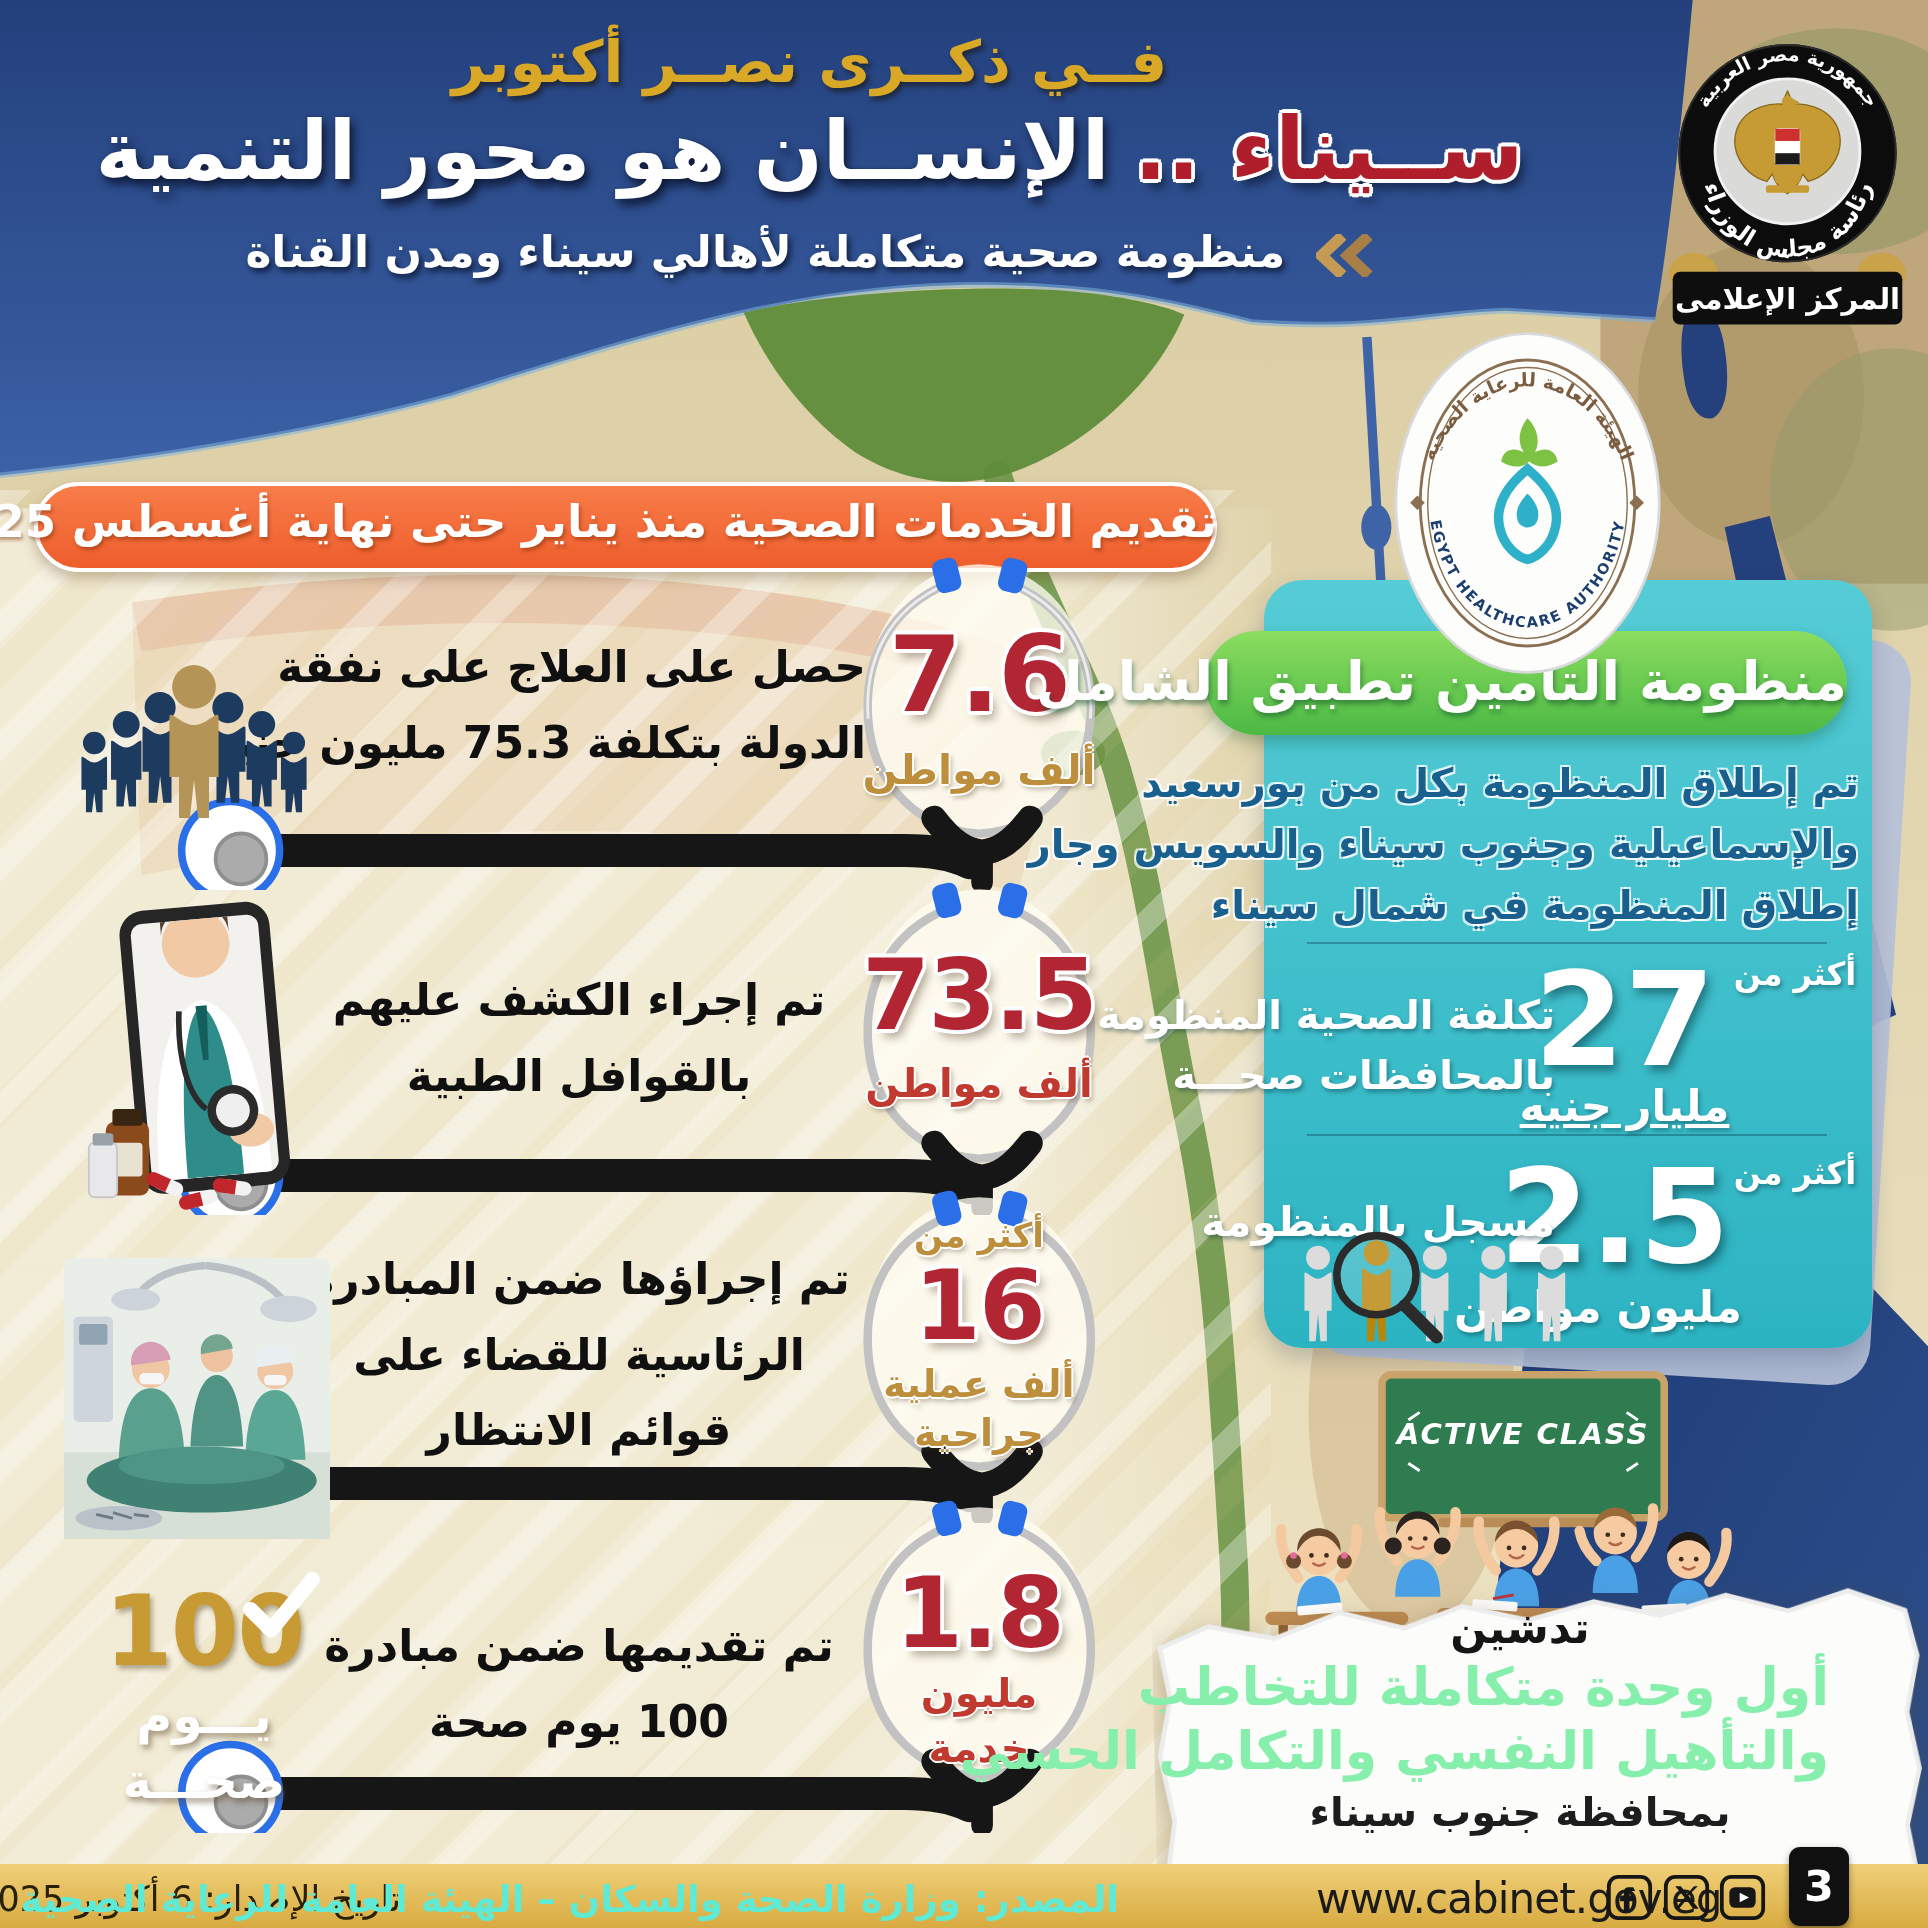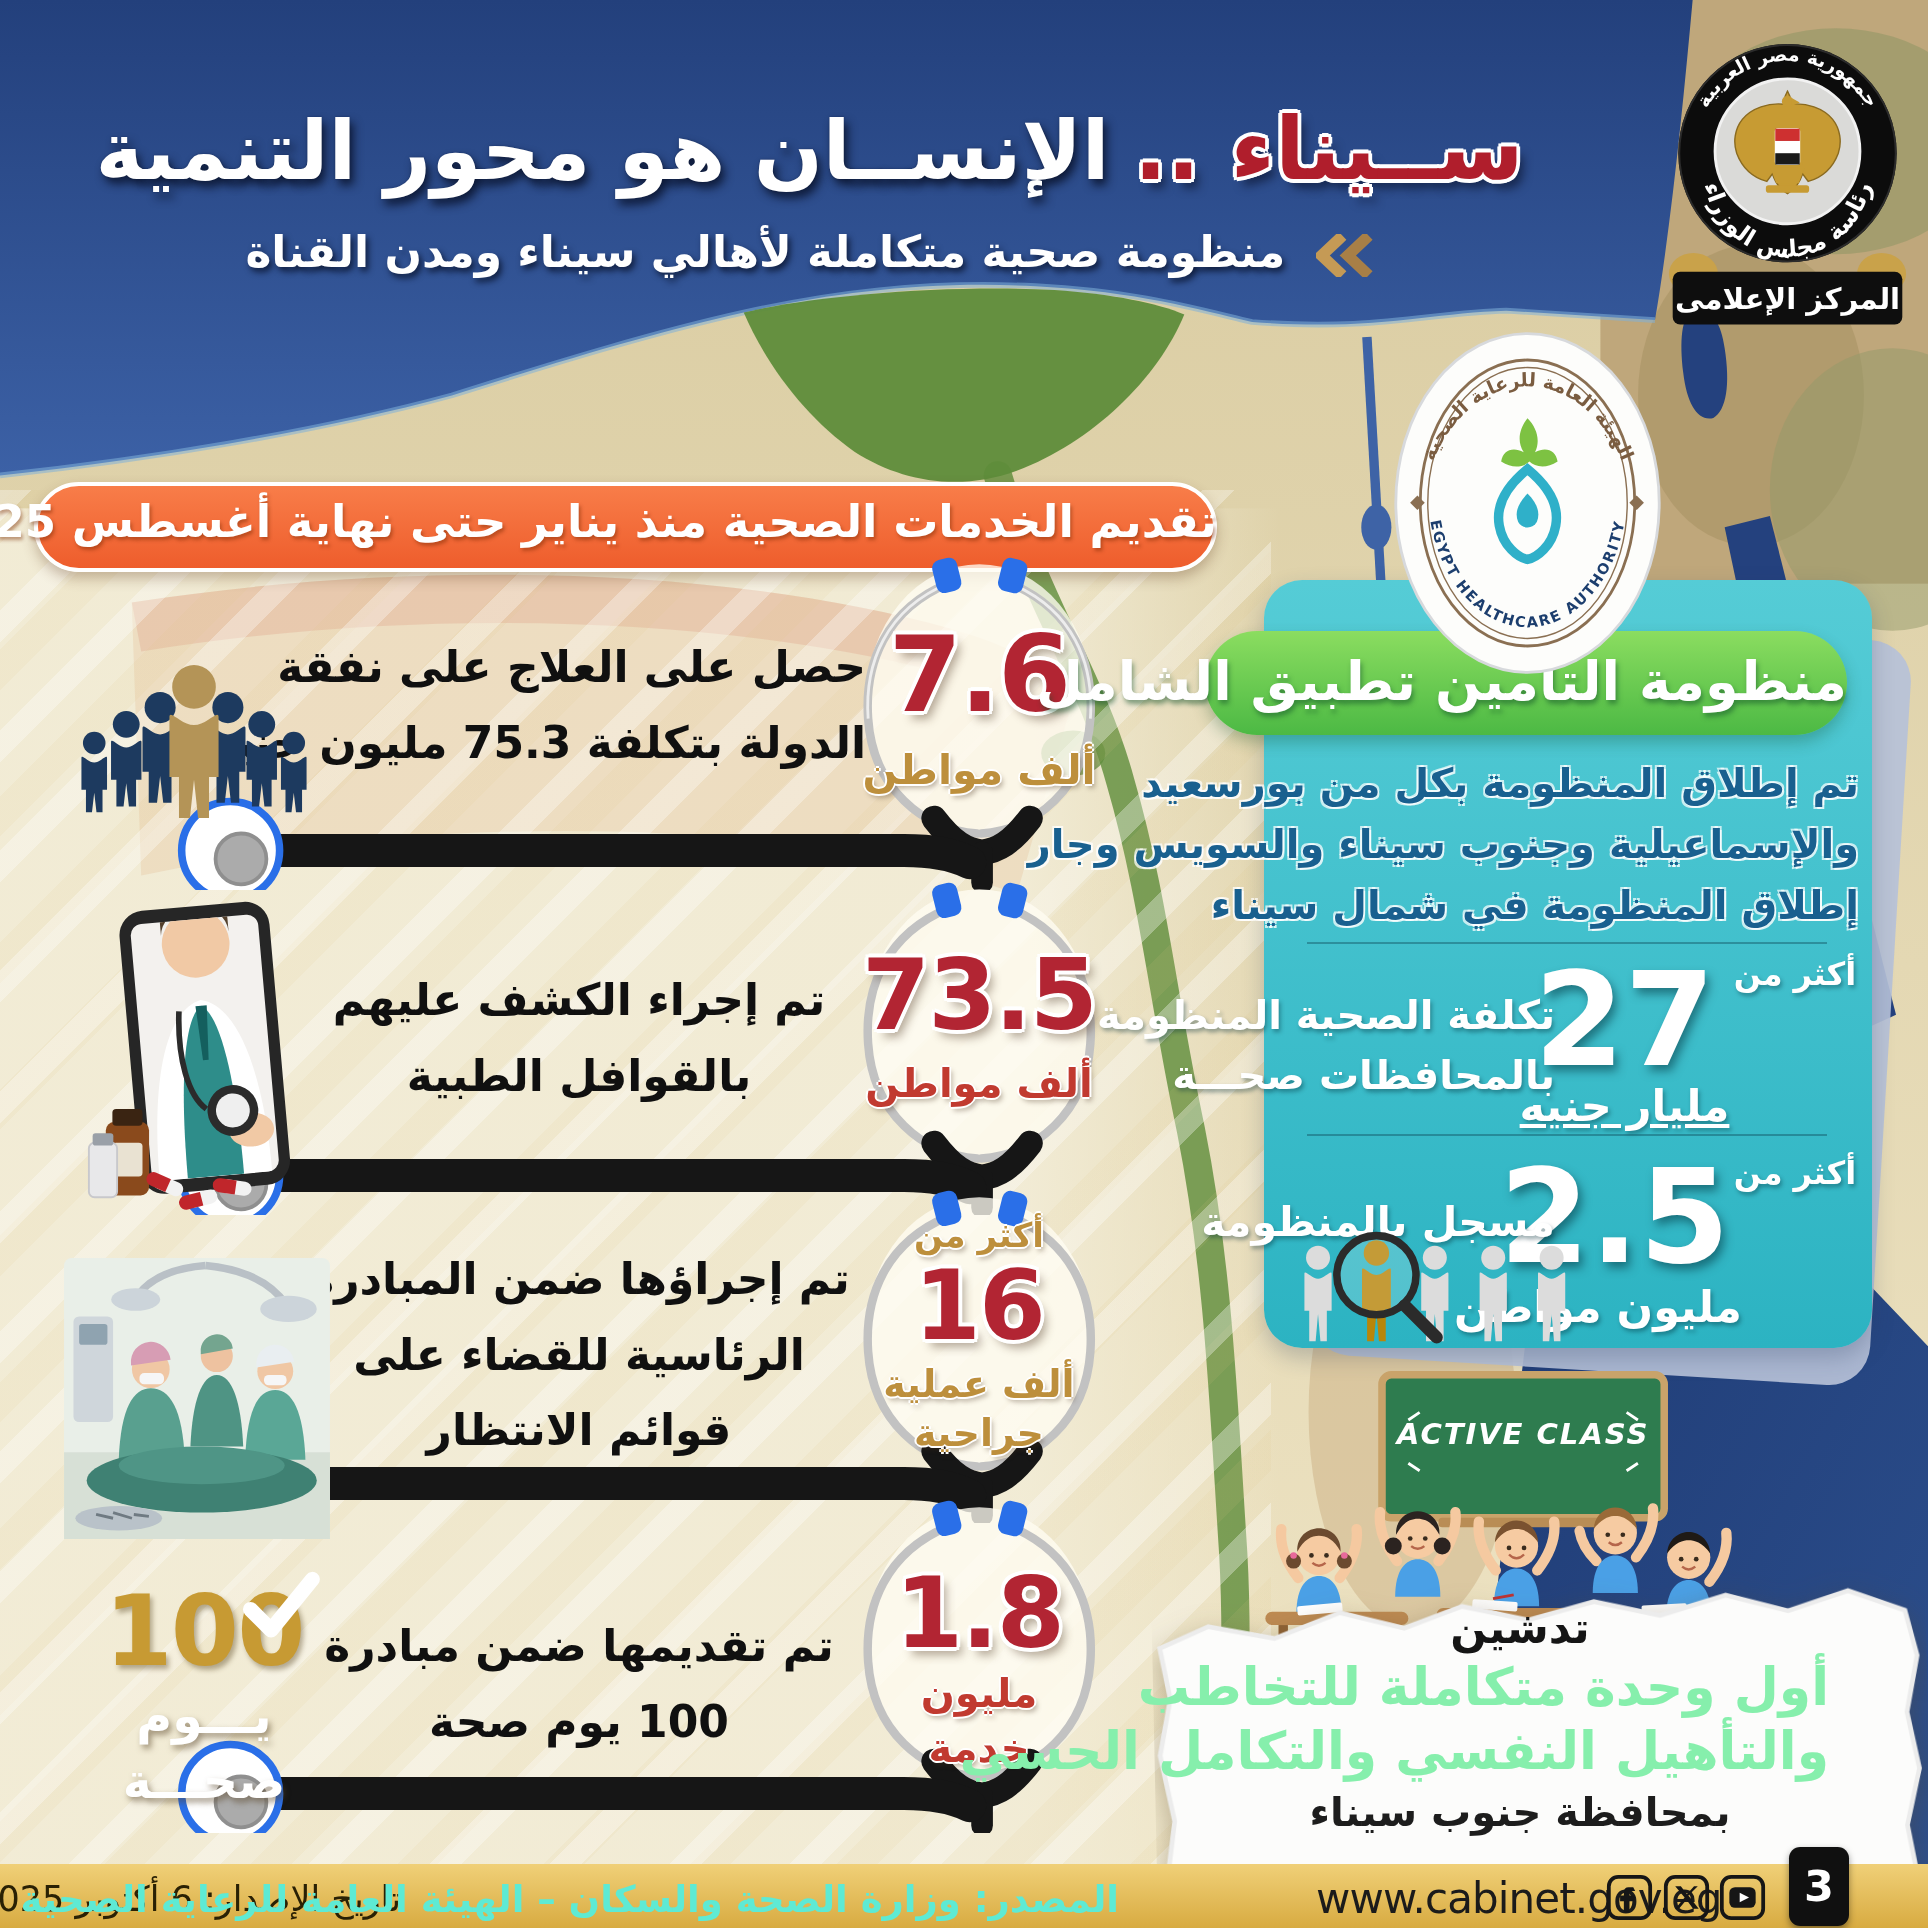--- a/index.html
+++ b/index.html
@@ -140,20 +140,21 @@
     <path fill="#24417e" d="M1798,330 C1816,326 1828,340 1832,370 C1838,408 1834,436 1820,444 C1804,448 1792,430 1788,396 C1784,362 1786,336 1798,330 Z"></path>
 
     <path fill="url(#redseaG)" d="M1652,1196 L1762,1130 L2048,1430 L2048,2048 L1548,2048 C1592,1700 1616,1420 1652,1196 Z"></path>
 
     <ellipse cx="1620" cy="820" rx="90" ry="170" fill="#c9ae7e" opacity=".55"></ellipse>
     <ellipse cx="1800" cy="900" rx="80" ry="150" fill="#c3a574" opacity=".5"></ellipse>
     <ellipse cx="1500" cy="1500" rx="110" ry="230" fill="#cbb084" opacity=".5"></ellipse>
   </svg>
   <div class="abs stripes"></div>
 
+  <div class="abs kicker ctr rtl nowrap">فــي ذكــرى نصــر أكتوبر</div>
   <div class="abs title ctr rtl nowrap">
     <span class="t-red">ســيناء ..</span><span class="t-white">الإنســان هو محور التنمية</span>
   </div>
   <div class="abs subtitle ctr rtl nowrap">
     <svg class="chev" width="58" height="43" viewBox="0 0 62 46">
       <polyline points="24,6 6,23 24,40" fill="none" stroke="#c59a55" stroke-width="12" stroke-linecap="square"></polyline>
       <polyline points="52,6 34,23 52,40" fill="none" stroke="#a87f46" stroke-width="12" stroke-linecap="square"></polyline>
     </svg>
     <span>منظومة صحية متكاملة لأهالي سيناء ومدن القناة</span>
   </div>

